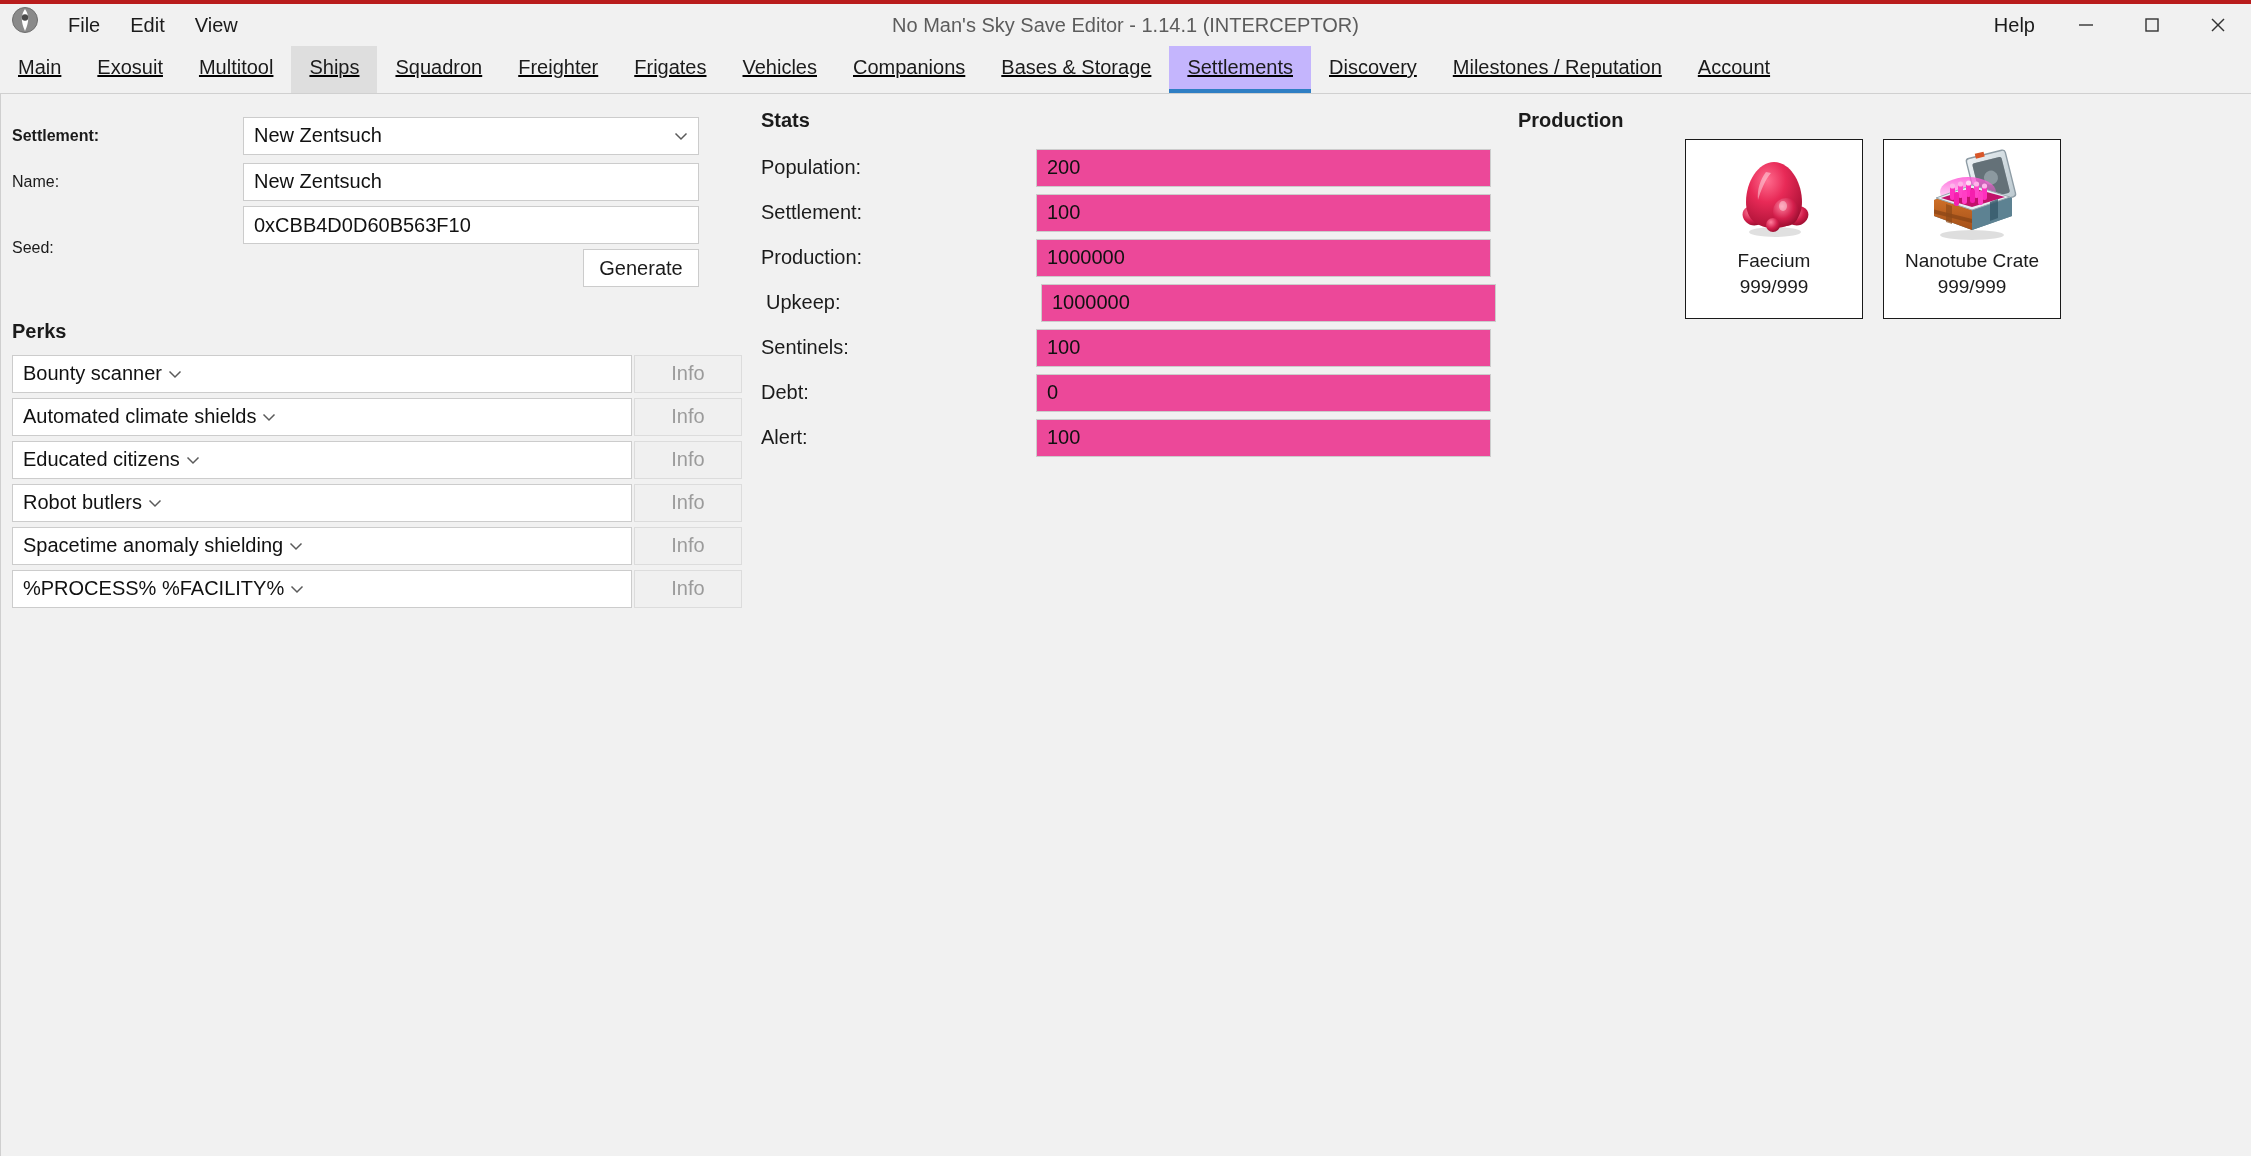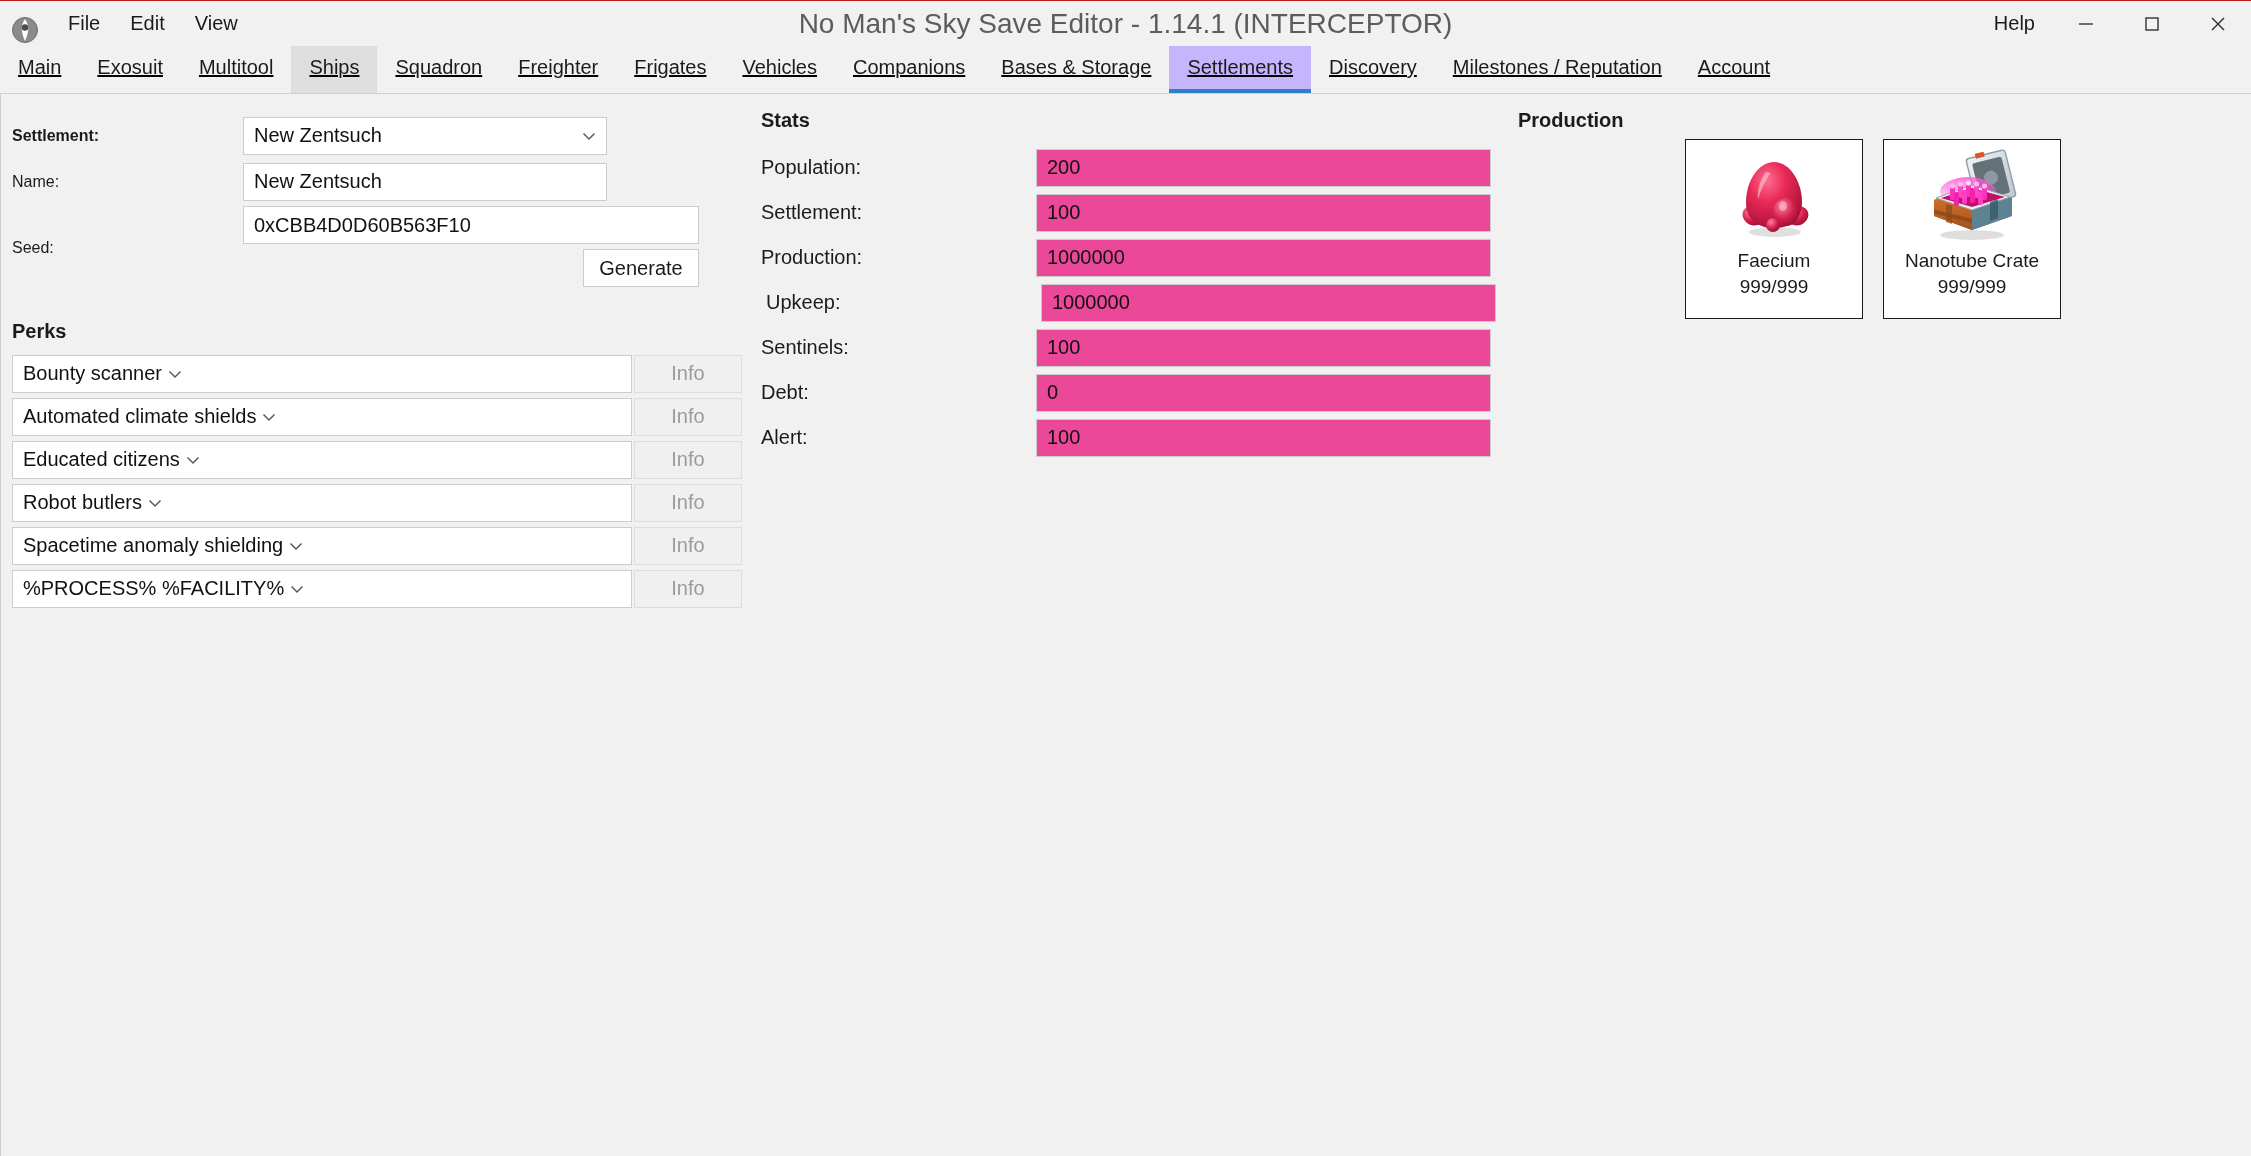--- a/index.html
+++ b/index.html
@@ -14,41 +14,41 @@
     position: relative;
     width: 2251px; height: 1156px;
     background: #f1f1f1;
     display: flex; flex-direction: column;
   }
 
   
   .titlebar {
     height: 46px; min-height: 46px;
     background: #f1f1f1;
-    display: flex; align-items: flex-end;
+    display: flex; align-items: flex-start;
     position: relative;
-    border-top: 1px solid #b91c1c;
+    border-top: 4px solid #b91c1c;
   }
   .app-icon {
     width: 32px; height: 32px;
     margin-left: 9px; margin-right: 6px;
     display: flex; align-items: center; justify-content: center;
     flex: 0 0 auto;
   }
   .menubar { display: flex; align-items: center; height: 100%; margin-left: 6px; }
   .menu-item {
     padding: 0 15px; height: 100%;
     display: flex; align-items: center;
     font-size: 20px; color: #1b1b1b;
     cursor: default; white-space: nowrap;
   }
   .window-title {
     position: absolute; left: 0; right: 0; top: 0; bottom: 0;
     display: flex; align-items: center; justify-content: center;
-    font-size: 28px; color: #5c5c5c;
+    font-size: 20px; color: #5c5c5c;
     pointer-events: none; white-space: nowrap;
   }
   .winctrl-wrap {
     margin-left: auto; display: flex; align-items: stretch;
     height: 100%; z-index: 3;
   }
   .help-item {
     padding: 0 18px; display: flex; align-items: center;
     font-size: 20px; color: #1b1b1b; cursor: default;
   }
@@ -97,21 +97,21 @@
     position: relative; height: 43px;
     display: flex; align-items: center;
   }
   .form-label {
     width: 242px; font-size: 16px; color: #1b1b1b;
     padding-left: 11px;
   }
   .form-label.bold { font-weight: bold; }
 
   .field {
-    height: 38px; width: 364px;
+    height: 38px; width: 456px;
     background: #ffffff;
     border: 1px solid #cccccc;
     display: flex; align-items: center;
     padding: 0 10px;
     font-size: 20px; color: #111111;
   }
   .field.combo { padding-right: 4px; }
   .field .val { flex: 1 1 auto; overflow: hidden; white-space: nowrap; }
   .chev { width: 26px; display: flex; align-items: center; justify-content: center; flex: 0 0 auto; }
 

